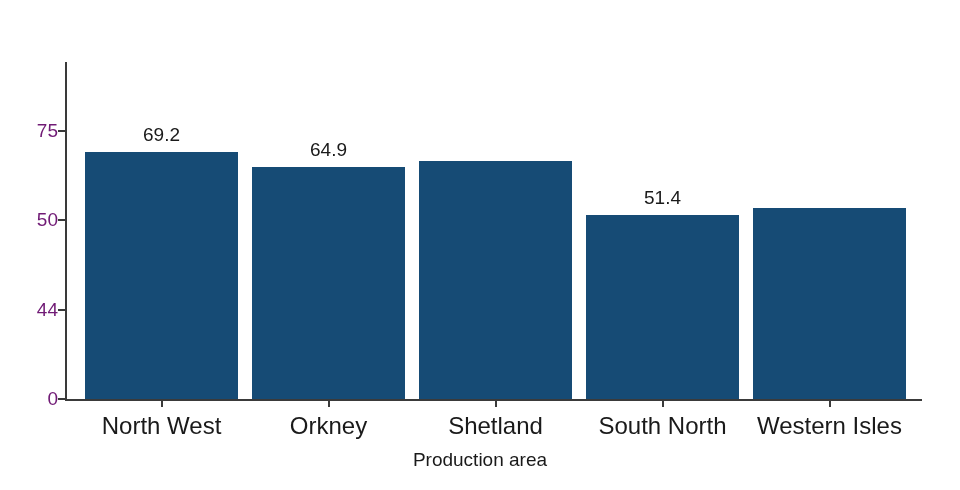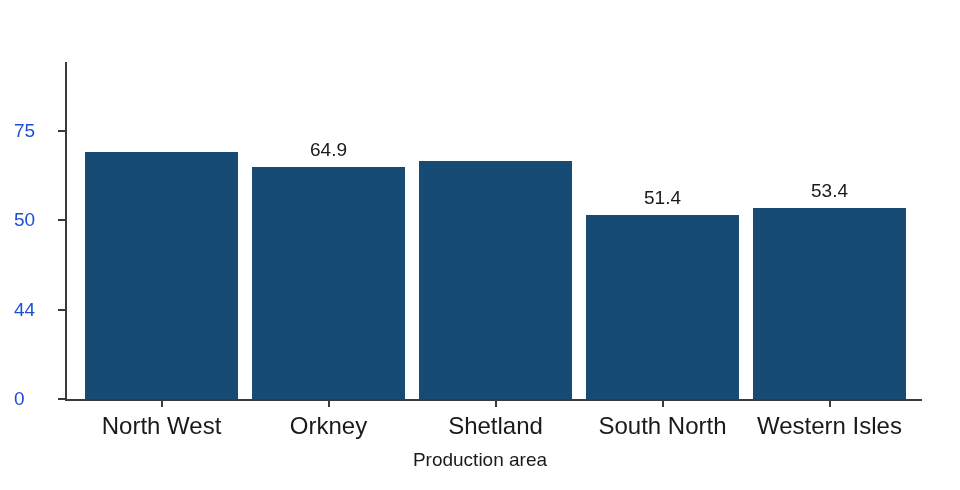--- a/index.html
+++ b/index.html
@@ -57,23 +57,24 @@
     position: absolute;
     width: 7px;
     height: 2px;
     background: #3a3a3a;
     left: 58px;
   }
   .ytick-label {
     position: absolute;
     right: 0;
     width: 44px;
+    text-align: right;
     font-size: 19px;
     line-height: 19px;
-    color: #1d4ed8;
+    color: #701a75;
   }
   .ytick-wrap {
     position: absolute;
     left: 0;
     width: 58px;
     height: 0;
   }
 
   
   .bars-layer {
@@ -150,27 +151,27 @@
         <div class="ytick-label" style="top: -10px; position: absolute;">50</div>
       </div>
       <div class="ytick-mark" style="top: 130px;"></div>
       <div class="ytick-wrap" style="top: 131px;">
         <div class="ytick-label" style="top: -10px; position: absolute;">75</div>
       </div>
     </div>
 
   <div class="bars-layer" id="bars-layer">
       <div class="bar" style="left: 85px; width: 153px; height: 247.275px; background: rgb(22, 75, 117);"></div>
+      <div class="bar-value" style="left: 85px; width: 153px; top: 124.725px;">69.2</div>
       <div class="bar" style="left: 252px; width: 153px; height: 231.909px; background: rgb(22, 75, 117);"></div>
       <div class="bar-value" style="left: 252px; width: 153px; top: 140.091px;">64.9</div>
       <div class="bar" style="left: 419px; width: 153px; height: 237.627px; background: rgb(22, 75, 117);"></div>
       <div class="bar" style="left: 586px; width: 153px; height: 183.669px; background: rgb(22, 75, 117);"></div>
       <div class="bar-value" style="left: 586px; width: 153px; top: 188.331px;">51.4</div>
       <div class="bar" style="left: 753px; width: 153px; height: 190.816px; background: rgb(22, 75, 117);"></div>
-      <div class="bar-value" style="left: 753px; width: 153px; top: 181.184px;">53.4</div>
     </div>
 
   <div id="xtick-layer">
       <div class="xtick-mark" style="left: 160.5px;"></div>
       <div class="xcat-label" style="left: 78px; width: 167px;">North West</div>
       <div class="xtick-mark" style="left: 327.5px;"></div>
       <div class="xcat-label" style="left: 245px; width: 167px;">Orkney</div>
       <div class="xtick-mark" style="left: 494.5px;"></div>
       <div class="xcat-label" style="left: 412px; width: 167px;">Shetland</div>
       <div class="xtick-mark" style="left: 661.5px;"></div>

